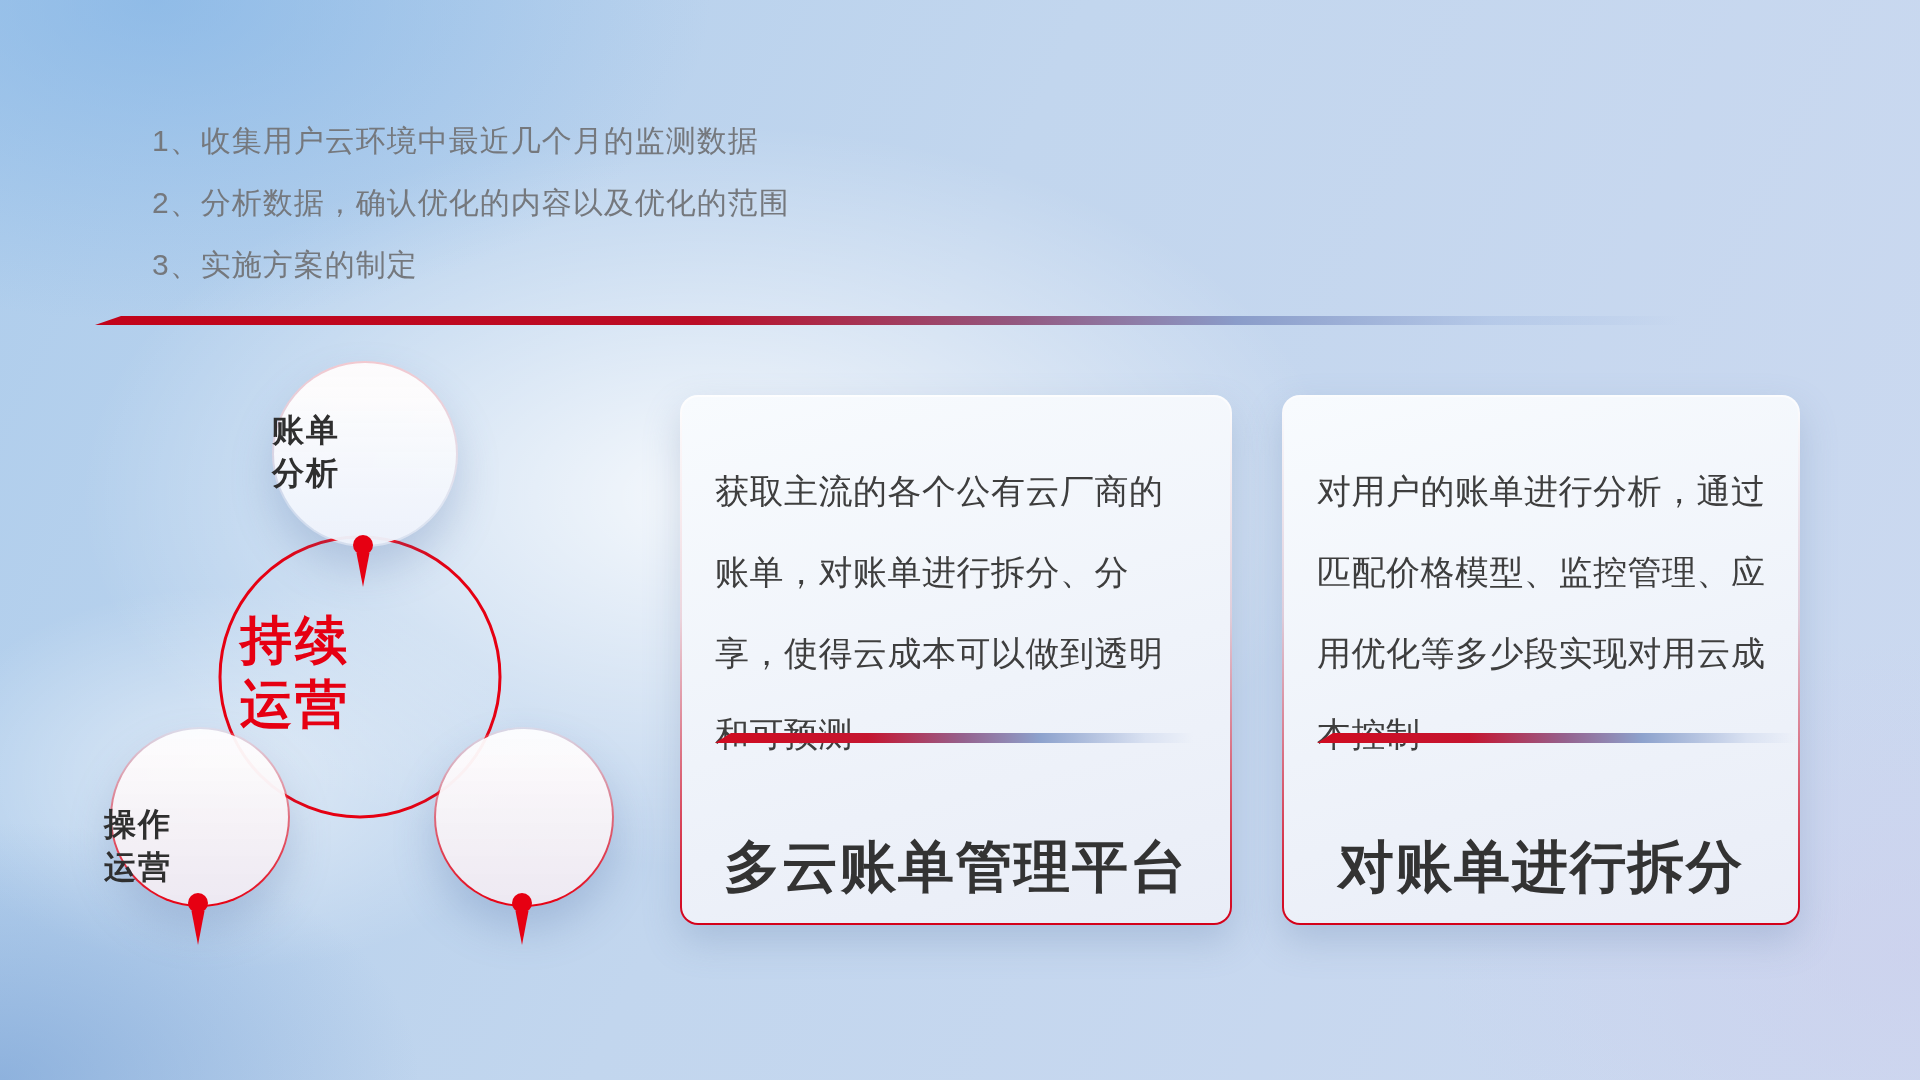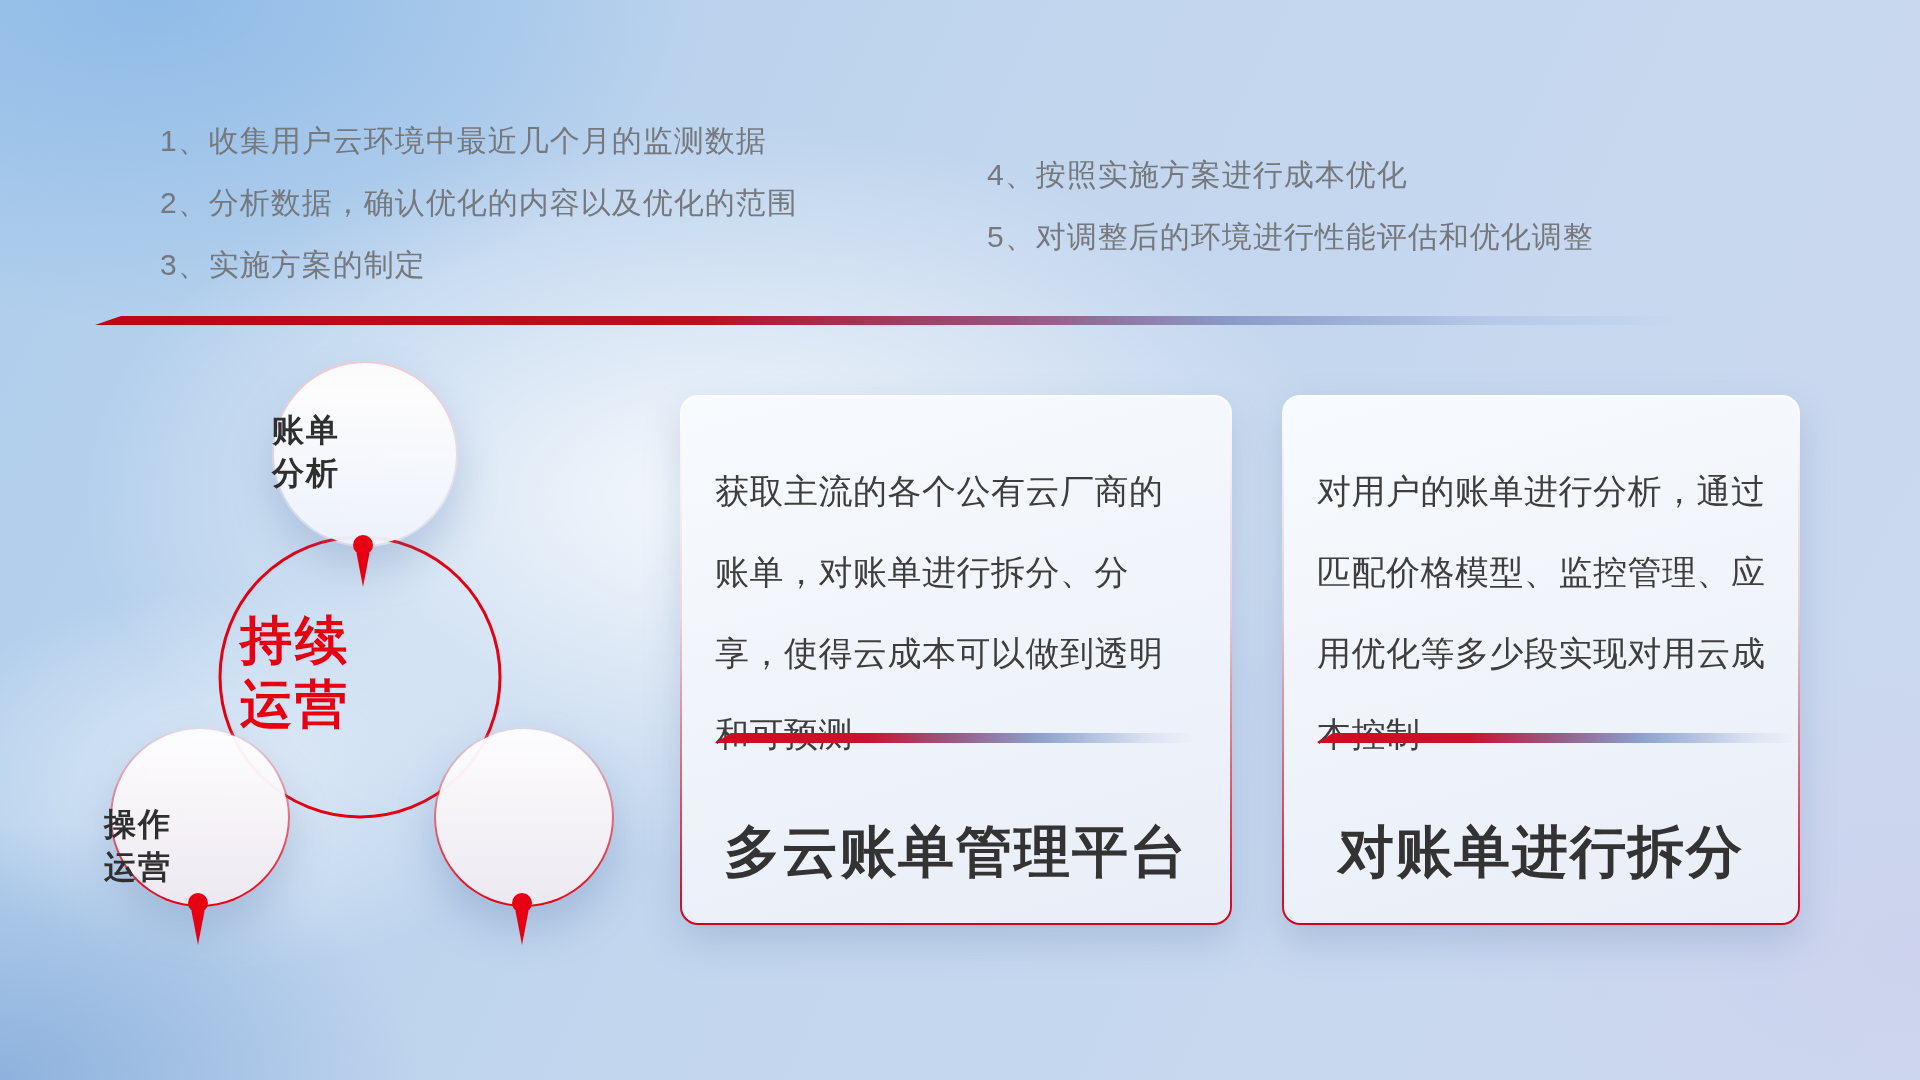--- a/index.html
+++ b/index.html
@@ -10,21 +10,21 @@
       radial-gradient(900px 520px at 8% 0%,  rgba(122,175,228,0.60), rgba(122,175,228,0) 62%),
       radial-gradient(700px 430px at 0% 100%, rgba(108,152,208,0.55), rgba(108,152,208,0) 60%),
       radial-gradient(1050px 620px at 37% 46%, rgba(255,255,255,0.85), rgba(255,255,255,0) 60%),
       radial-gradient(520px 320px at 12% 72%, rgba(255,255,255,0.55), rgba(255,255,255,0) 60%),
       radial-gradient(820px 520px at 100% 88%, rgba(206,206,236,0.55), rgba(206,206,236,0) 60%),
       linear-gradient(115deg,#aecdec 0%,#c2d6ee 45%,#ccd9f0 100%);
   }
   
   .steps{position:absolute;display:flex;flex-direction:column;gap:29px;
          font-size:30px;line-height:33px;color:#75787d;letter-spacing:1px;}
-  .steps-left{left:152px;top:124px;margin-left:8px;}
+  .steps-left{left:152px;top:124px;}
   .steps-right{left:987px;top:158px;}
   
   .top-divider{position:absolute;left:95px;top:316px;width:1585px;height:9px;
     clip-path:polygon(26px 0,100% 0,100% 100%,0 100%);
     background:linear-gradient(90deg,#c2031a 0%,#bb0d26 38%,#93577f 58%,#8a9cc9 72%,
                rgba(150,175,220,0.35) 88%,rgba(150,175,220,0) 100%);}
   
   .diagram-svg{position:absolute;left:0;top:0;width:1920px;height:1080px;pointer-events:none;}
   .node{position:absolute;border-radius:50%;border:2px solid transparent;
     background:linear-gradient(180deg,rgba(253,254,255,0.94) 18%,rgba(237,242,251,0.96) 100%) padding-box,
@@ -50,36 +50,32 @@
   .card-1{left:680px;width:552px;}
   .card-2{left:1282px;width:518px;}
   .card-inner{position:relative;width:100%;height:100%;border-radius:16px;box-sizing:border-box;
     background:linear-gradient(165deg,#f8fbfe 0%,#eff3fa 55%,#e9edf7 100%);}
   .card-body{position:absolute;left:33px;top:54px;width:482px;
     font-size:34px;line-height:81px;color:#3e3e3e;letter-spacing:0.5px;}
   .card-divider{position:absolute;left:33px;top:336px;width:478px;height:10px;
     clip-path:polygon(16px 0,100% 0,100% 100%,0 100%);
     background:linear-gradient(90deg,#d00b20 0%,#c51530 32%,#95628e 52%,#8da2cd 68%,
                rgba(160,180,220,0.25) 90%,rgba(160,180,220,0) 100%);}
-  .card-title{position:absolute;left:0;right:0;bottom:32px;text-align:center;
+  .card-title{position:absolute;left:0;right:0;bottom:17px;text-align:center;
     font-size:56px;font-weight:bold;color:#333333;letter-spacing:2px;}
 </style>
 </head>
 <body>
 
 <div class="stage">
 
   <div class="steps steps-left">
     <div>1、收集用户云环境中最近几个月的监测数据</div>
     <div>2、分析数据，确认优化的内容以及优化的范围</div>
     <div>3、实施方案的制定</div>
-  </div>
-  <div class="steps steps-right">
-    <div>4、按照实施方案进行成本优化</div>
-    <div>5、对调整后的环境进行性能评估和优化调整</div>
   </div>
 
   <div class="top-divider"></div>
 
   <svg class="diagram-svg" viewBox="0 0 1920 1080">
     <circle cx="360" cy="677" r="140" fill="none" stroke="#e60012" stroke-width="3"></circle>
   </svg>
 
   <div class="node node-top"></div>
   <div class="node node-bottom node-bl"></div>

